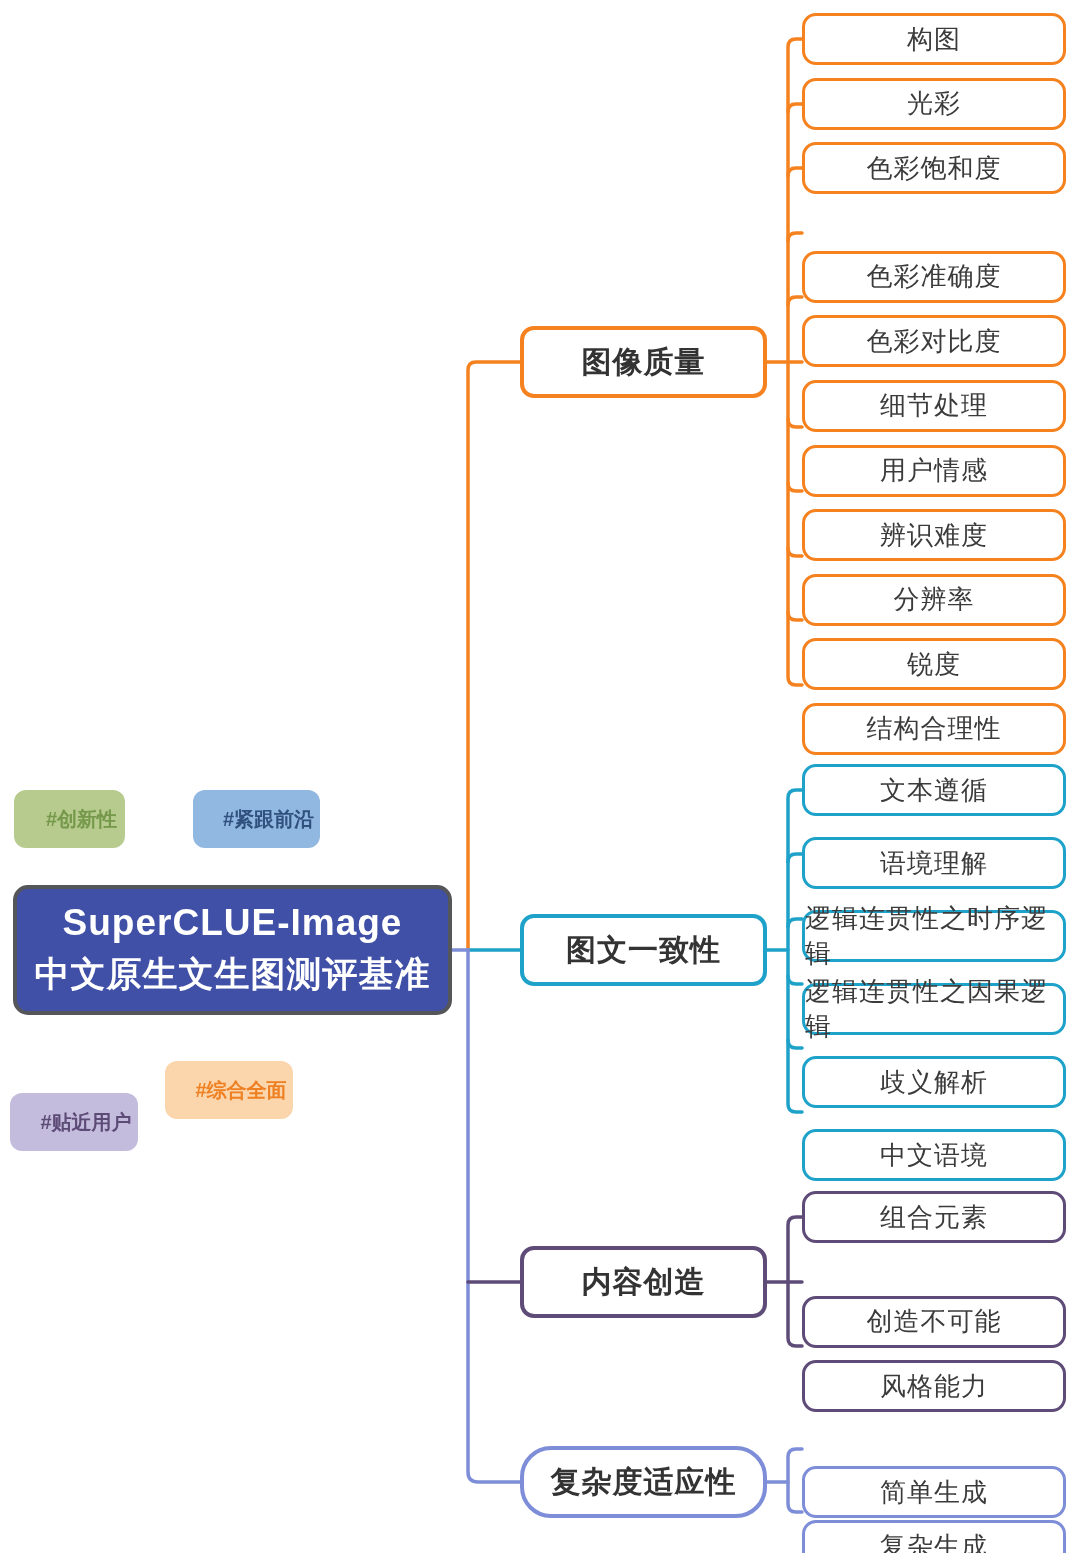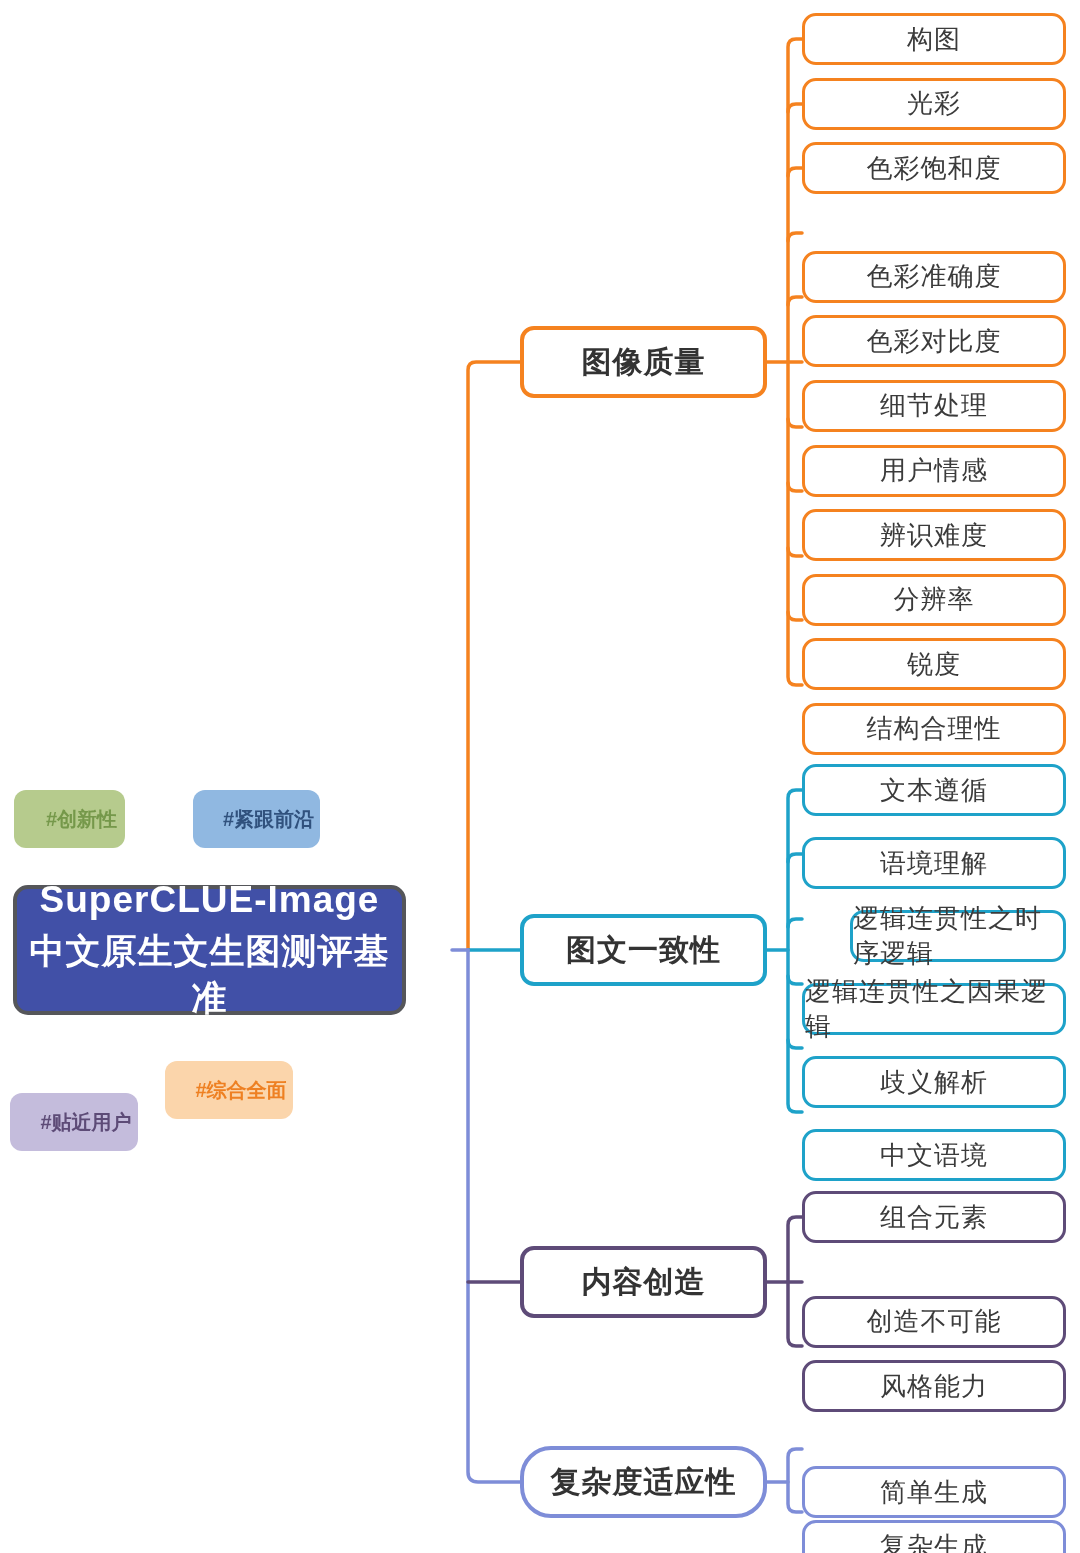--- a/index.html
+++ b/index.html
@@ -3,21 +3,21 @@
 <meta charset="utf-8">
 <style>
   html,body { margin:0; padding:0; background:#ffffff; }
   .canvas {
     position:relative; width:1080px; height:1553px; background:#ffffff;
     font-family:"Liberation Sans","DejaVu Sans",sans-serif; overflow:hidden;
   }
   svg.wires { position:absolute; left:0; top:0; width:1080px; height:1553px; }
 
   .central {
-    position:absolute; left:13px; top:885px; width:393px; height:130px;
+    position:absolute; left:13px; top:885px; width:439px; height:130px;
     box-sizing:border-box; border:4px solid #55565A; border-radius:15px;
     display:flex; flex-direction:column; align-items:center; justify-content:center;
     gap:7px; color:#ffffff; font-weight:bold; text-align:center;
   }
   .central .l1 { font-size:37px; letter-spacing:1px; }
   .central .l2 { font-size:35px; letter-spacing:1px; }
 
   .parent {
     position:absolute; left:520px; width:247px; height:72px; box-sizing:border-box;
     background:#ffffff; border:4px solid; border-radius:14px;
@@ -124,21 +124,21 @@
     <div class="kid" style="border-color: rgb(245, 130, 31);">用户情感</div>
     <div class="kid" style="border-color: rgb(245, 130, 31);">辨识难度</div>
     <div class="kid" style="border-color: rgb(245, 130, 31);">分辨率</div>
     <div class="kid" style="border-color: rgb(245, 130, 31);">锐度</div>
     <div class="kid" style="border-color: rgb(245, 130, 31);">结构合理性</div>
   </div>
 
   <div class="kids" id="kids-1">
     <div class="kid" style="border-color: rgb(30, 162, 201);">文本遵循</div>
     <div class="kid" style="border-color: rgb(30, 162, 201);">语境理解</div>
-    <div class="kid" style="border-color: rgb(30, 162, 201); margin-left: 48px;">逻辑连贯性之时序逻辑</div>
+    <div class="kid" style="border-color: rgb(30, 162, 201);">逻辑连贯性之时序逻辑</div>
     <div class="kid" style="border-color: rgb(30, 162, 201);">逻辑连贯性之因果逻辑</div>
     <div class="kid" style="border-color: rgb(30, 162, 201);">歧义解析</div>
     <div class="kid" style="border-color: rgb(30, 162, 201);">中文语境</div>
   </div>
 
   <div class="kids" id="kids-2">
     <div class="kid" style="border-color: rgb(94, 75, 120);">组合元素</div>
     <div class="kid" style="border-color: rgb(94, 75, 120); margin-top: 40px;">创造不可能</div>
     <div class="kid" style="border-color: rgb(94, 75, 120);">风格能力</div>
   </div>

